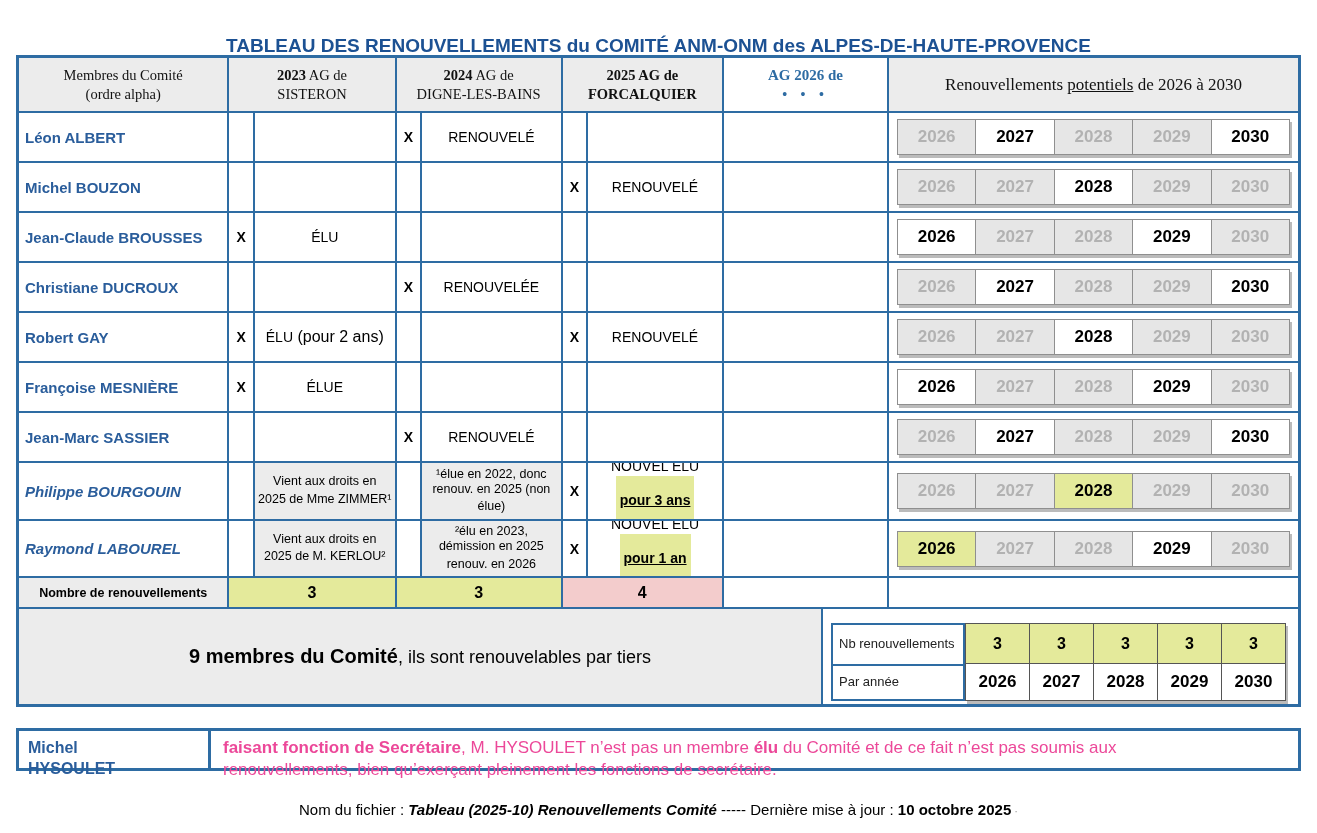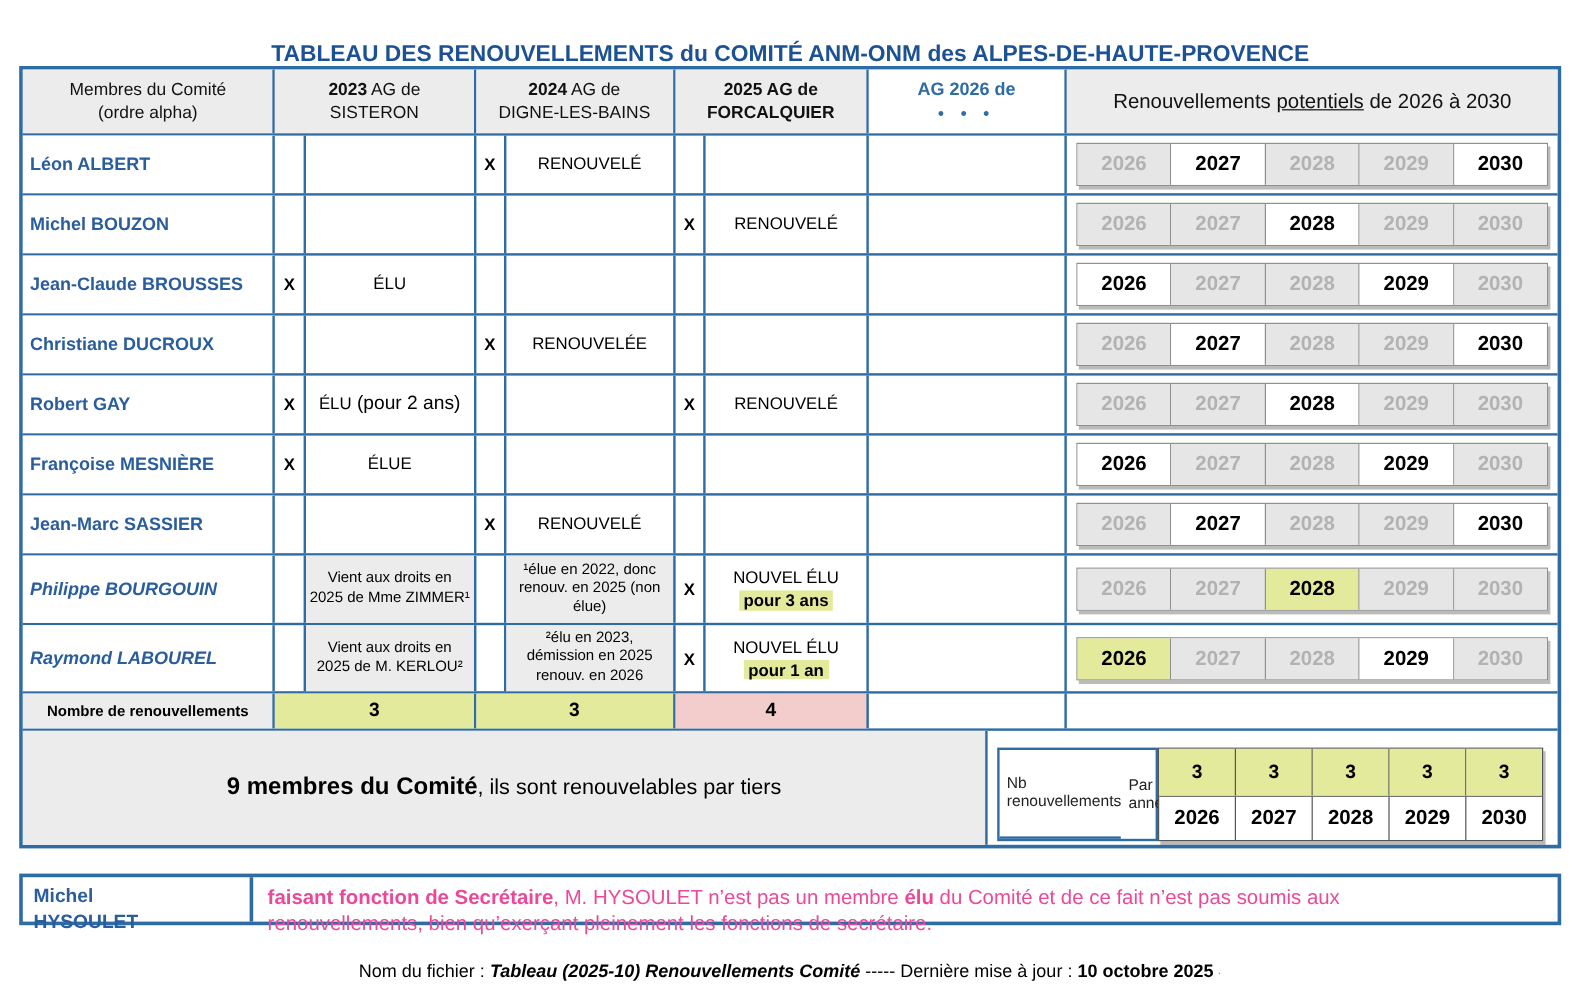--- a/index.html
+++ b/index.html
@@ -31,39 +31,39 @@
 
   .h-hdr { height: 55px; }
   .h-m   { height: 50px; }
   .h-m8  { height: 58px; }
   .h-m9  { height: 57px; }
   .h-tot { height: 31px; }
   .h-bot { flex: 1 1 auto; }
 
   
   .hdr { background: #ececec; flex-direction: column; text-align: center;
-         font-size: 14.5px; line-height: 1.25; color: #111; }
+         font-size: 14.5px; line-height: 1.25; color: #111; font-family: Liberation Serif, serif; }
   .hdr .yr { font-weight: bold; }
   .hdr-2025 { font-weight: bold; }
   .hdr-ag26 { background: #fff; color: #2e6ca3; font-weight: bold; font-size: 15px; }
   .hdr-ag26 .dots { letter-spacing: 5px; font-size: 14px; margin-top: 1px; }
   .hdr-renew { font-size: 17px; }
   .u { text-decoration: underline; }
 
   
   .name { justify-content: flex-start; padding-left: 6px; font-weight: bold;
           font-size: 15px; color: #2a5d9b; background: #fff; }
   .name.italic { font-style: italic; }
   .xc { font-weight: bold; font-size: 14px; color: #000; }
   .n { flex-direction: column; text-align: center; font-size: 14px; color: #000; line-height: 1.18; }
   .n.gray { background: #ececec; font-size: 12.5px; }
   .note-main { padding: 0 3px; }
   .note-small { font-size: 16px; }
   .note-sub { font-weight: bold; font-size: 14px; }
-  .note-sub.hl { background: #e4ea9b; padding: 0 4px; }
+  .note-sub.hl { background: #e4ea9b; padding: 16px 4px; text-decoration: underline; }
 
   
   .yearscell { padding: 0 8px; }
   .strip { display: flex; width: 100%; height: 36px; border: 1px solid #8f8f8f;
            box-shadow: 2px 3px 0 rgba(60,60,60,0.35); background: #fff; }
   .yc { flex: 1; display: flex; align-items: center; justify-content: center;
         font-weight: bold; font-size: 17px; background: #e6e6e6; color: #b2b2b2;
         border-right: 1px solid #8f8f8f; }
   .yc:last-child { border-right: none; }
   .yc.on { background: #ffffff; color: #000; }
@@ -75,21 +75,21 @@
   .bg-yellow { background: #e4ea9b; }
   .bg-pink { background: #f3cccc; }
 
   
   .summary { width: 804px; background: #ececec; border-right: 2px solid #2e6ca3;
              display: flex; align-items: center; justify-content: center;
              font-size: 18px; color: #000; }
   .summary b { font-size: 20px; }
   .bottom-right { flex: 1; display: flex; align-items: flex-start; padding: 14px 12px 0 8px; }
   .mini { width: 134px; border: 2px solid #2e6ca3; background: #fff;
-          display: flex; height: 78px; }
+          display: flex; flex-direction: column; height: 78px; }
   .mini-row { display: flex; align-items: center; padding-left: 6px; font-size: 13px;
               color: #222; line-height: 1.12; border-bottom: 2px solid #2e6ca3; }
   .mini-row.r1 { flex: 1.18; }
   .mini-row.r2 { flex: 1; border-bottom: none; }
   .counts { flex: 1; height: 78px; display: flex; flex-direction: column;
             border: 1px solid #555; box-shadow: 2px 3px 0 rgba(60,60,60,0.35); background: #fff; }
   .counts-row { display: flex; border-bottom: 1px solid #555; flex: 1.1; }
   .counts-row.r2 { border-bottom: none; flex: 1; }
   .cc { flex: 1; display: flex; align-items: center; justify-content: center;
         font-weight: bold; color: #000; border-right: 1px solid #555; }

